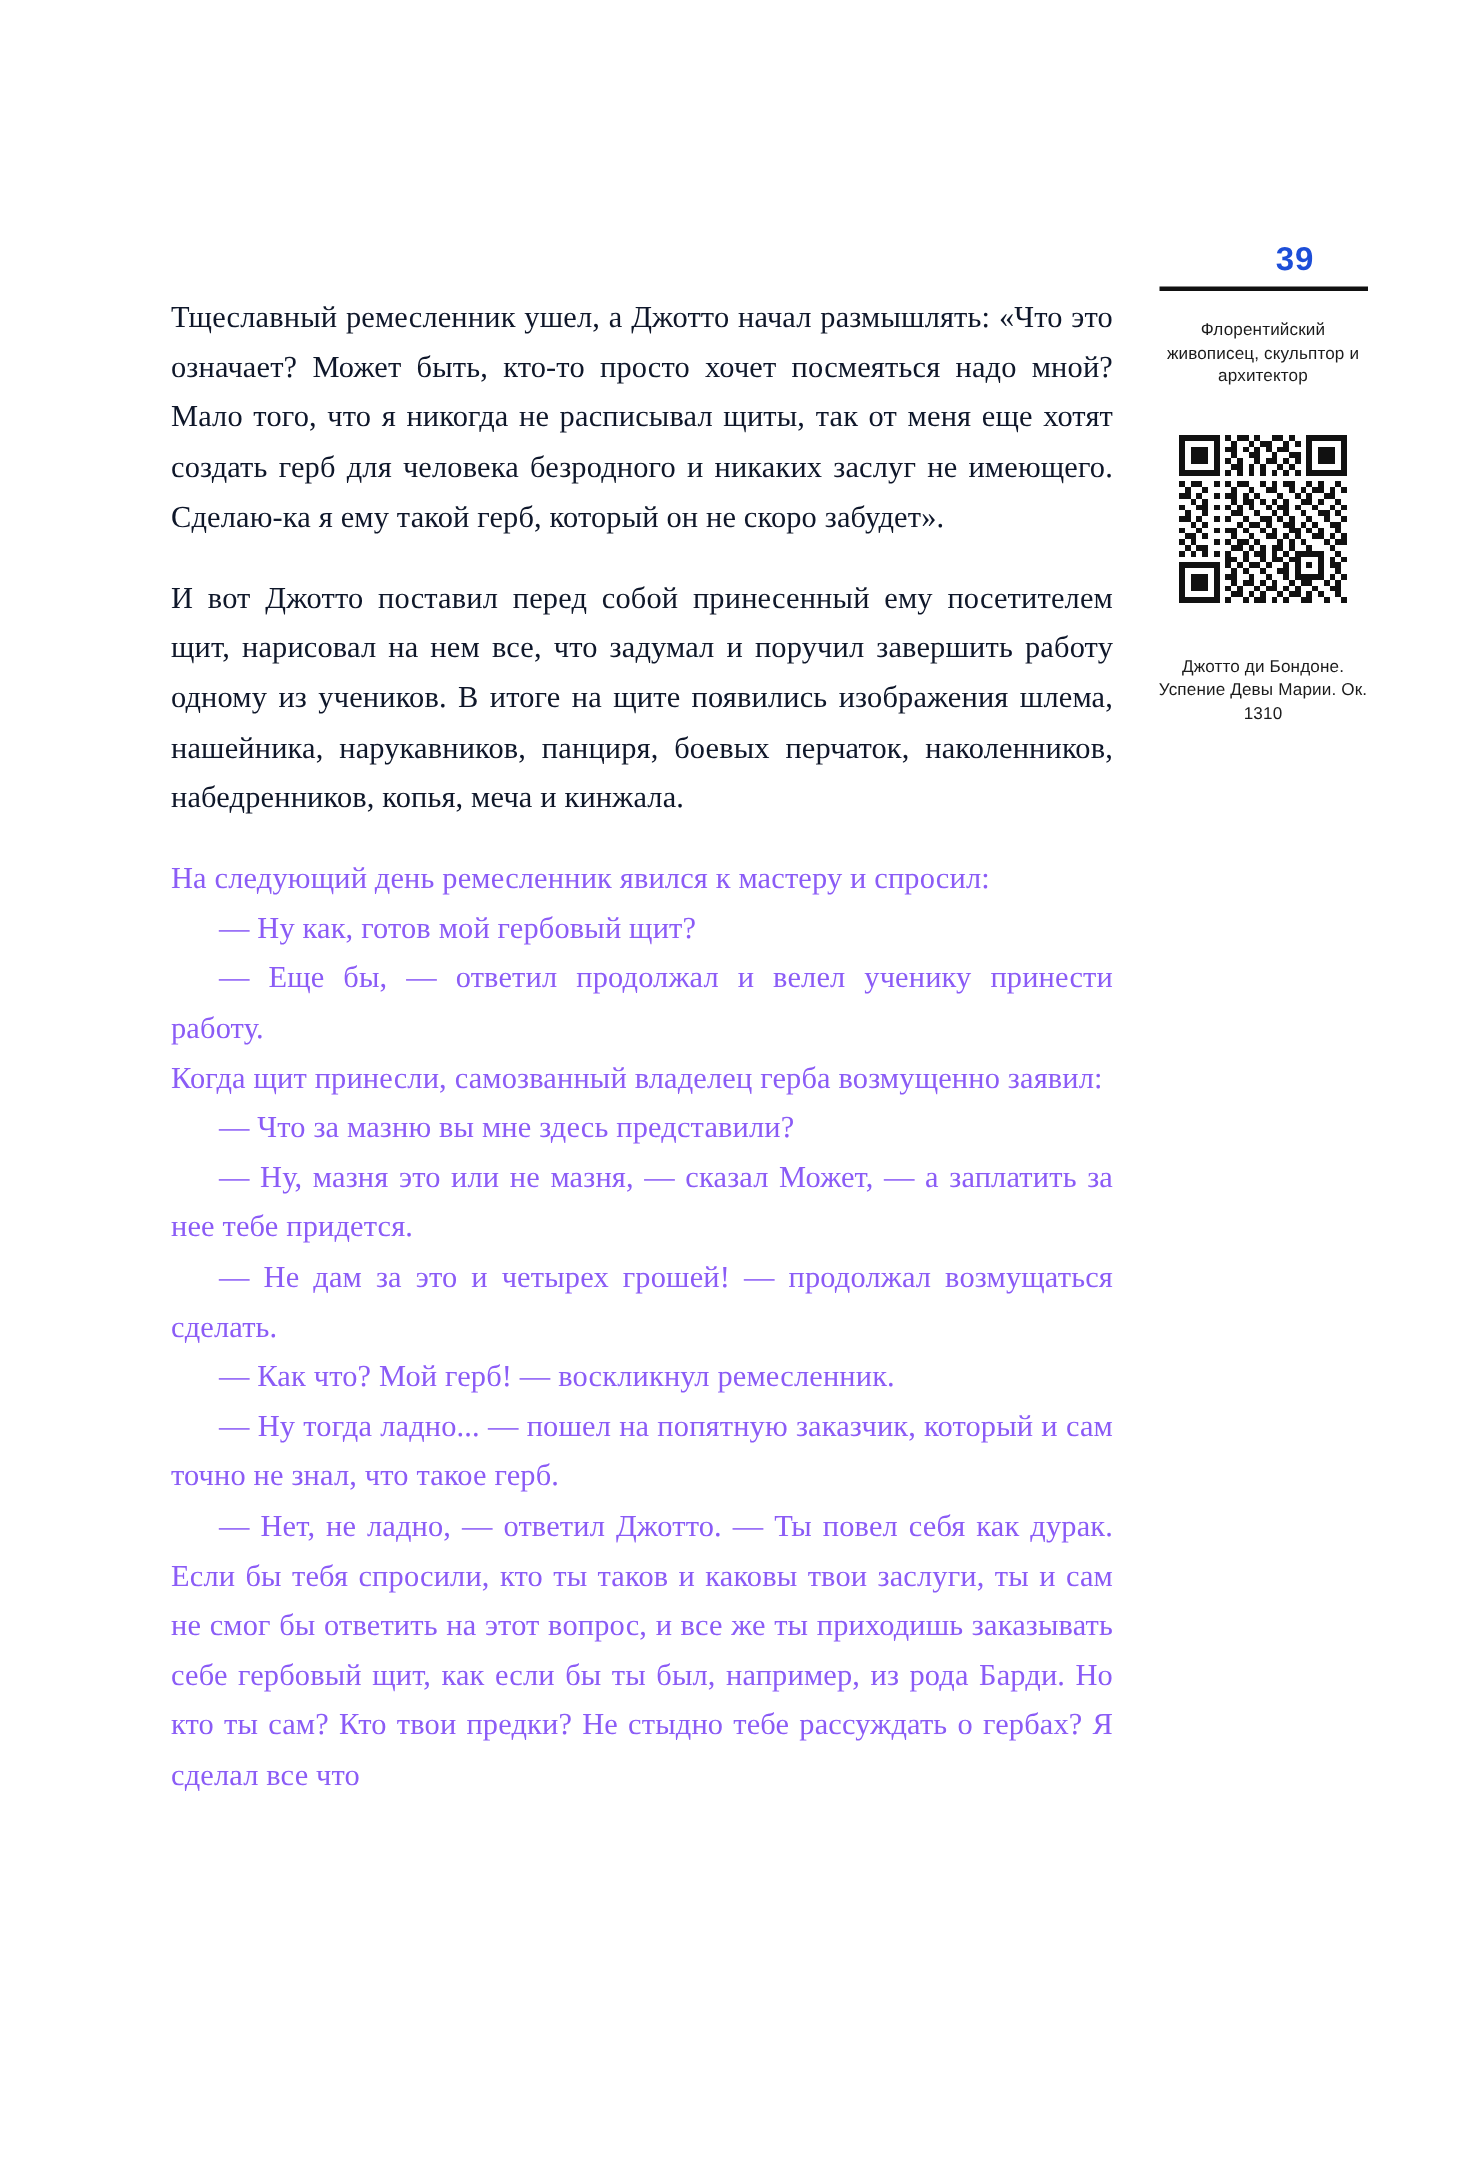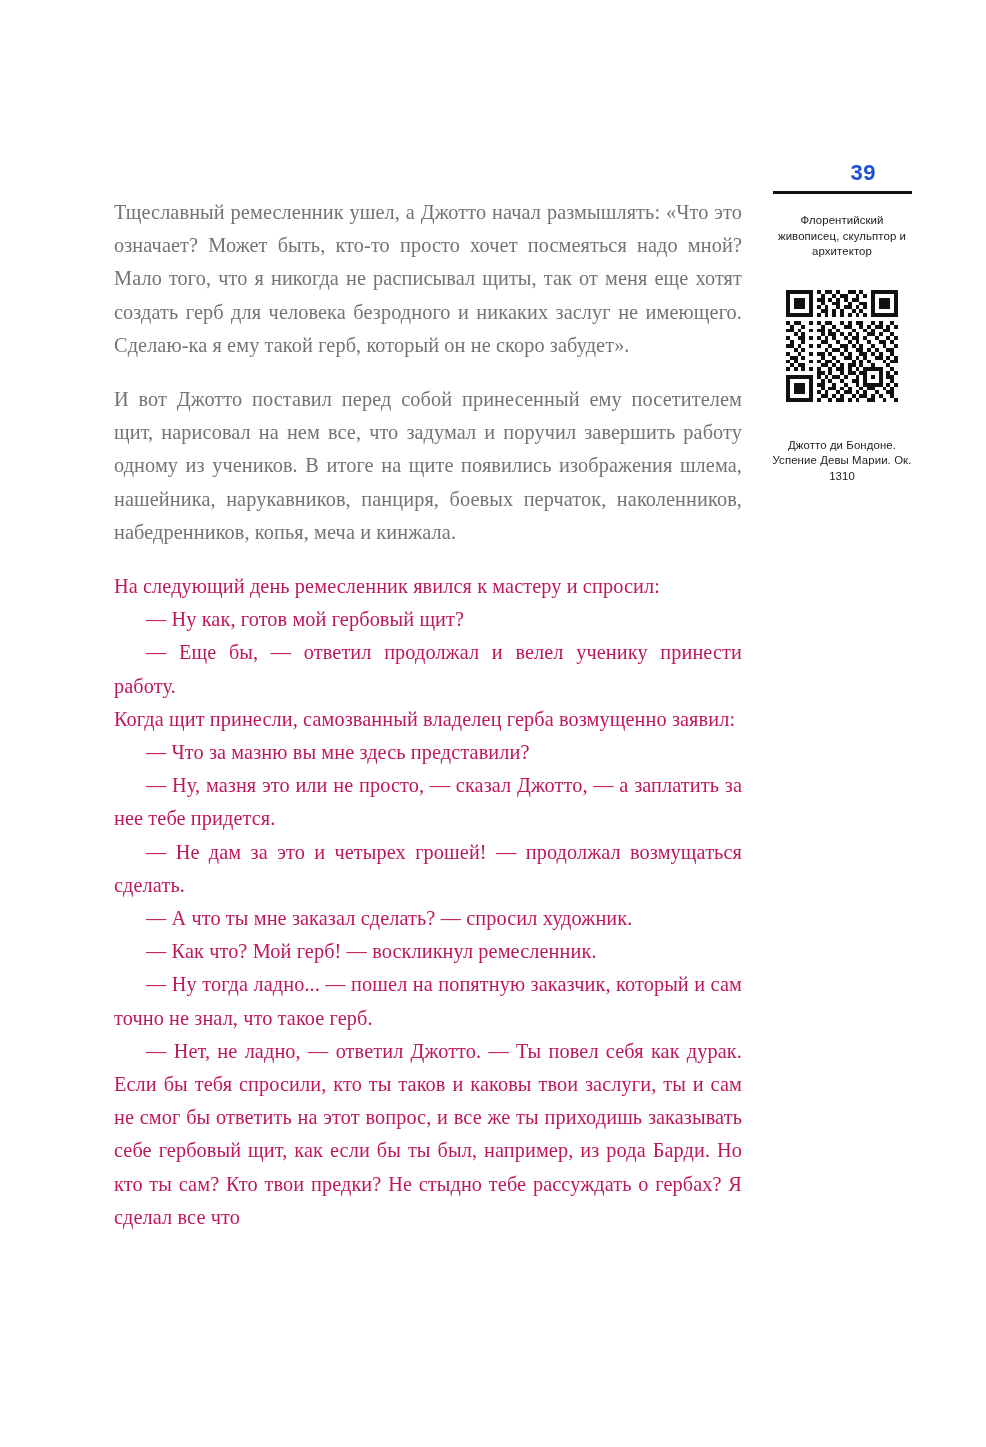--- a/index.html
+++ b/index.html
@@ -30,35 +30,35 @@
     width: 628px;
   }
 
   .para {
     font-family: "Liberation Serif", serif;
     font-size: 20.3px;
     line-height: 33.2px;
     text-align: justify;
     text-justify: inter-word;
     margin: 0 0 21px 0;
-    color: #737373;
+    color: #0f172a;
     letter-spacing: 0.1px;
   }
   .para:last-child { margin-bottom: 0; }
 
   .dialog-block {
     margin: 0;
   }
   .dialog-line {
     font-family: "Liberation Serif", serif;
     font-size: 20.3px;
     line-height: 33.2px;
     text-align: justify;
     margin: 0;
-    color: #be185d;
+    color: #8b5cf6;
     letter-spacing: 0.1px;
   }
   .dialog-line.indent {
     text-indent: 32px;
   }
   .dialog-line.noindent {
     text-indent: 0;
   }
 
   
@@ -133,23 +133,22 @@
 
     <p class="para">Тщеславный ремесленник ушел, а Джотто начал размышлять: «Что это означает? Может быть, кто-то просто хочет посмеяться надо мной? Мало того, что я никогда не расписывал щиты, так от меня еще хотят создать герб для человека безродного и никаких заслуг не имеющего. Сделаю-ка я ему такой герб, который он не скоро забудет».</p>
     <p class="para">И вот Джотто поставил перед собой принесенный ему посетителем щит, нарисовал на нем все, что задумал и поручил завершить работу одному из учеников. В итоге на щите появились изображения шлема, нашейника, нарукавников, панциря, боевых перчаток, наколенников, набедренников, копья, меча и кинжала.</p>
 
     <div class="dialog-block">
       <p class="dialog-line noindent">На следующий день ремесленник явился к мастеру и спросил:</p>
       <p class="dialog-line indent">— Ну как, готов мой гербовый щит?</p>
       <p class="dialog-line indent">— Еще бы, — ответил продолжал и велел ученику принести работу.</p>
       <p class="dialog-line noindent">Когда щит принесли, самозванный владелец герба возмущенно заявил:</p>
       <p class="dialog-line indent">— Что за мазню вы мне здесь представили?</p>
-      <p class="dialog-line indent">— Ну, мазня это или не просто, — сказал Джотто, — а заплатить за нее тебе придется.</p>
+      <p class="dialog-line indent">— Ну, мазня это или не мазня, — сказал Может, — а заплатить за нее тебе придется.</p>
       <p class="dialog-line indent">— Не дам за это и четырех грошей! — продолжал возмущаться сделать.</p>
-      <p class="dialog-line indent">— А что ты мне заказал сделать? — спросил художник.</p>
       <p class="dialog-line indent">— Как что? Мой герб! — воскликнул ремесленник.</p>
       <p class="dialog-line indent">— Ну тогда ладно... — пошел на попятную заказчик, который и сам точно не знал, что такое герб.</p>
       <p class="dialog-line indent">— Нет, не ладно, — ответил Джотто. — Ты повел себя как дурак. Если бы тебя спросили, кто ты таков и каковы твои заслуги, ты и сам не смог бы ответить на этот вопрос, и все же ты приходишь заказывать себе гербовый щит, как если бы ты был, например, из рода Барди. Но кто ты сам? Кто твои предки? Не стыдно тебе рассуждать о гербах? Я сделал все что</p>
     </div>
 
   </div>
 
   <div class="margin-column">
 
     <div class="folio-row">

